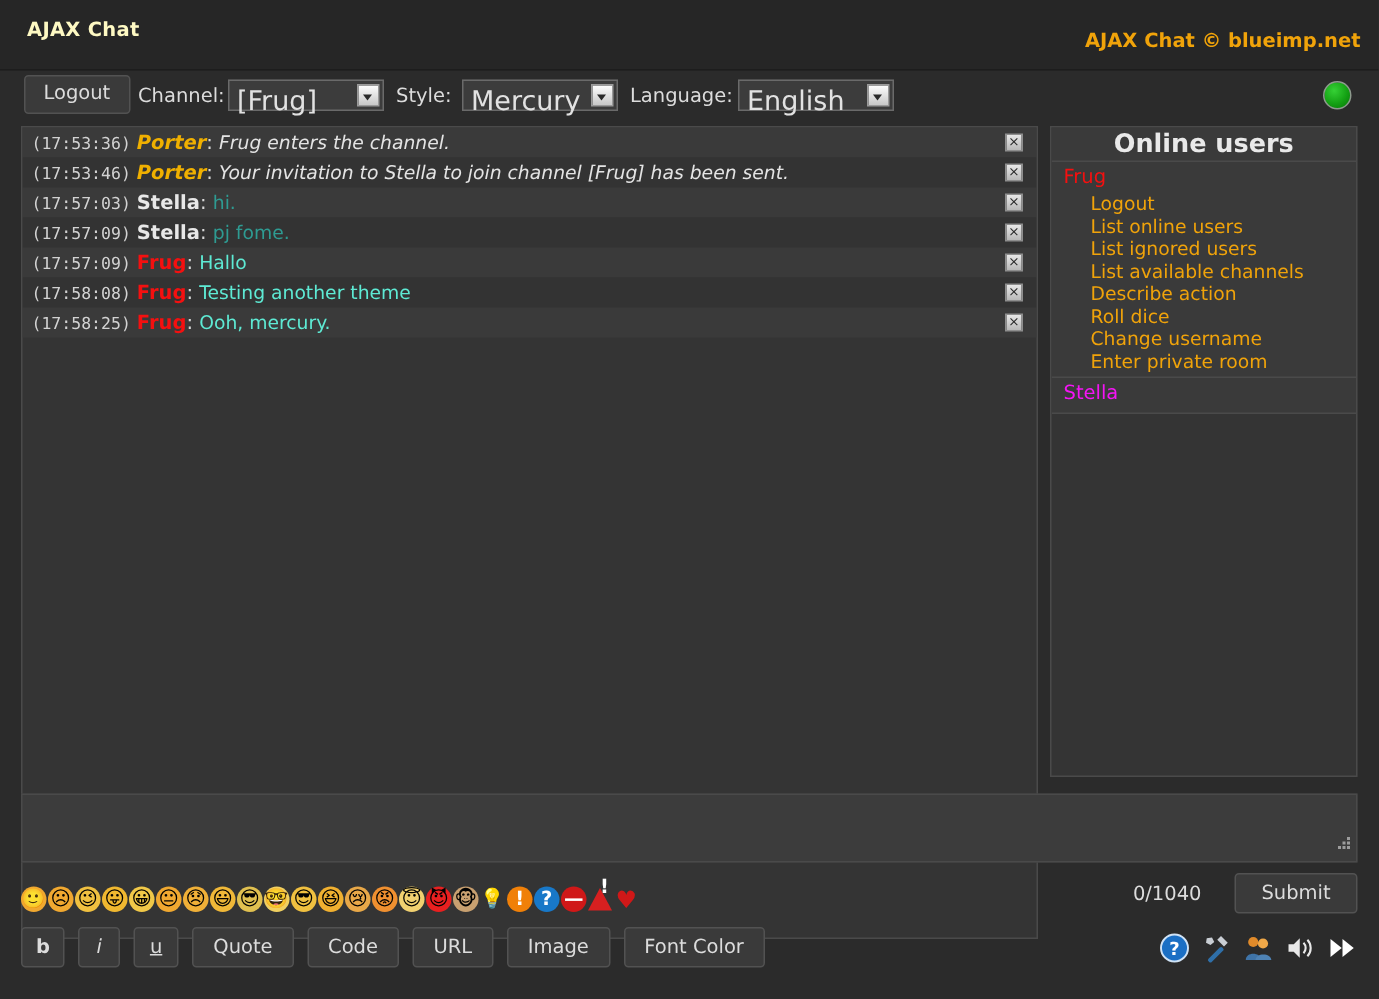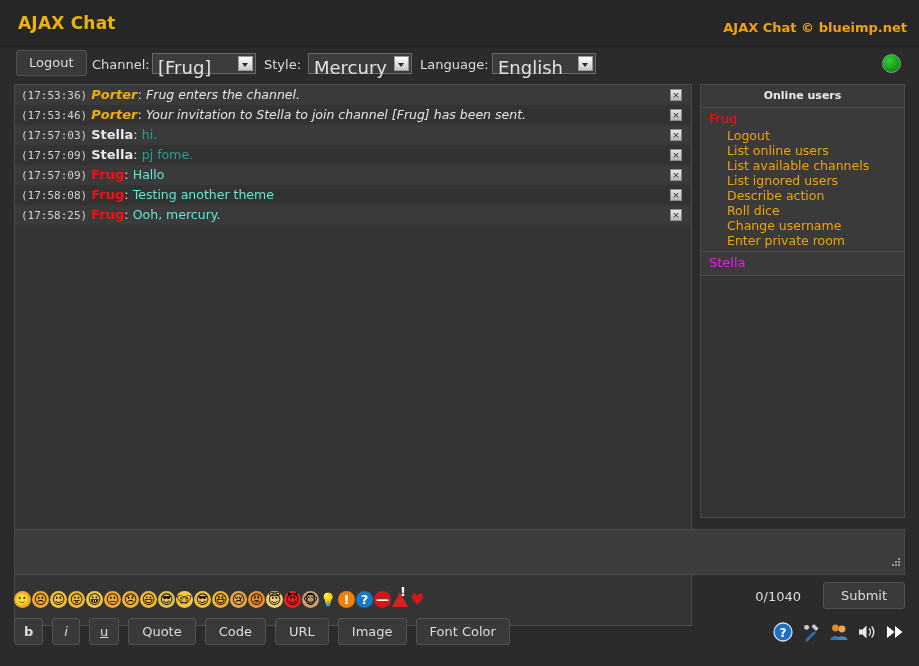--- a/index.html
+++ b/index.html
@@ -24,23 +24,23 @@
     position: absolute;
     left: 0; top: 0;
     width: 919px;
     height: 46px;
     background: #262626;
     border-bottom: 1px solid #1d1d1d;
   }
   #app-title {
     position: absolute;
     left: 18px; top: 13px;
-    font-size: 17px;
+    font-size: 13px;
     font-weight: bold;
-    color: #eab308;
+    color: #fef9c3;
     letter-spacing: 0.2px;
   }
   #copyright {
     position: absolute;
     right: 12px; top: 20px;
     font-size: 13px;
     font-weight: bold;
     color: #f0a30a;
     white-space: nowrap;
   }
@@ -178,21 +178,21 @@
     height: 434px;
     background: #343434;
     border: 1px solid #4a4a4a;
     box-sizing: border-box;
     overflow: hidden;
   }
   #users-title {
     height: 22px;
     line-height: 22px;
     text-align: center;
-    font-size: 11px;
+    font-size: 17px;
     font-weight: bold;
     color: #e9e9e9;
     background: #3a3a3a;
     border-bottom: 1px solid #4a4a4a;
   }
   .user-block {
     background: #3a3a3a;
     border-bottom: 1px solid #4a4a4a;
     padding: 2px 0 3px 0;
   }
@@ -360,22 +360,22 @@
     </div>
 
   <div id="users-panel">
     <div id="users-title">Online users</div>
     <div id="users-list">
         <div class="user-block">
           <div class="user-name c-red">Frug</div>
           <ul class="user-menu">
             <li>Logout</li>
             <li>List online users</li>
+            <li>List ignored users</li>
             <li>List available channels</li>
-            <li>List ignored users</li>
             <li>Describe action</li>
             <li>Roll dice</li>
             <li>Change username</li>
             <li>Enter private room</li>
           </ul>
         </div>
         <div class="user-block">
           <div class="user-name c-magenta">Stella</div>
         </div>
       </div>

